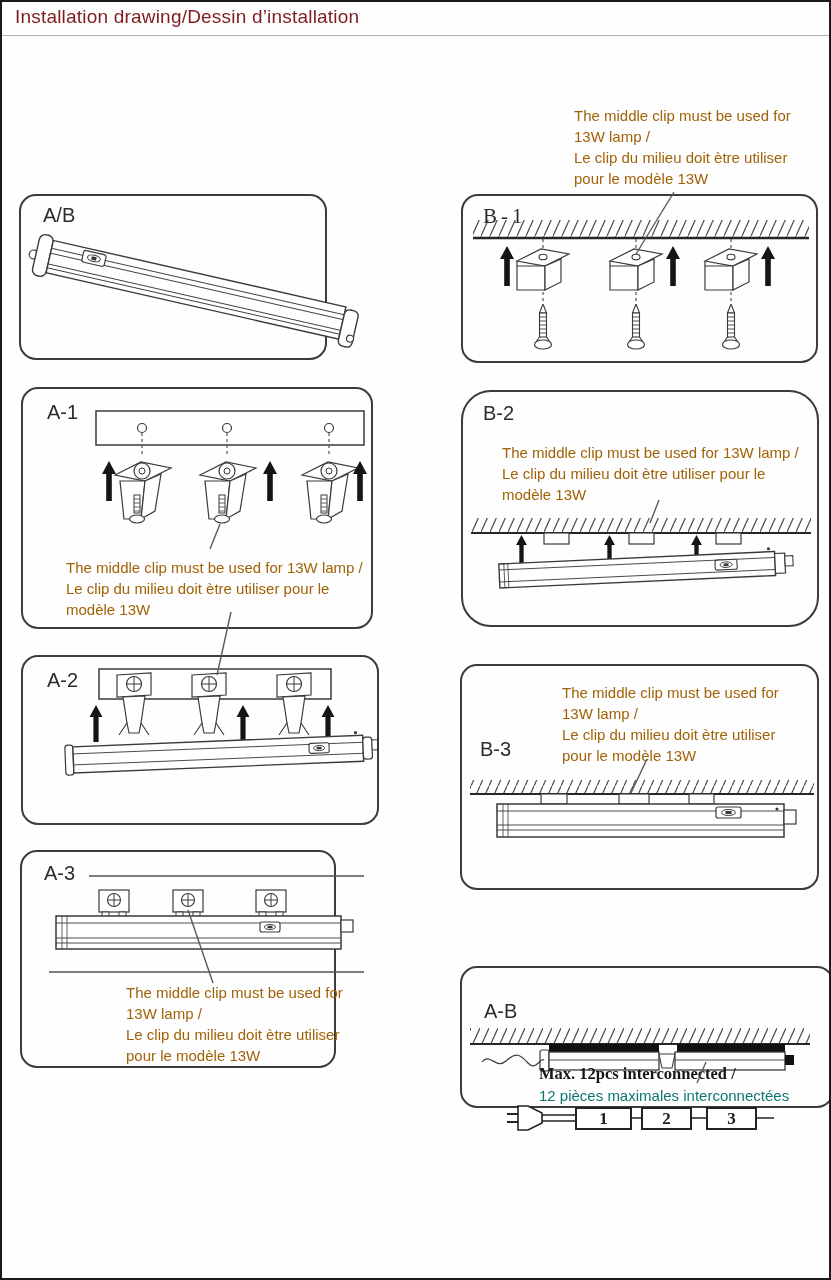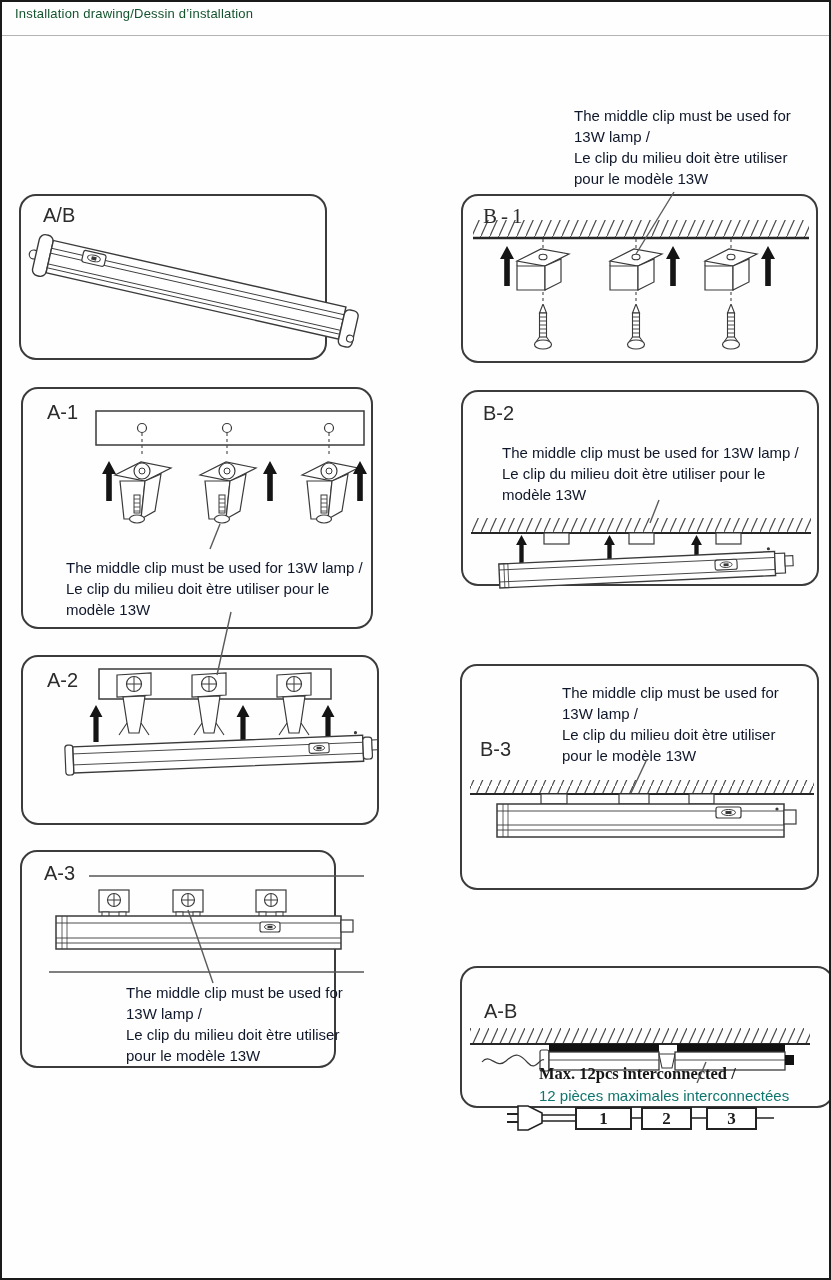--- a/index.html
+++ b/index.html
@@ -1,27 +1,27 @@
 <!DOCTYPE html>
 <html><head>
 <meta charset="utf-8">
 <style>
   html,body{margin:0;padding:0;background:#e8e8e8;}
   .page{
     position:relative;width:831px;height:1280px;background:#fefefe;
     border:2px solid #1a1a1a;box-sizing:border-box;overflow:hidden;
     font-family:"Liberation Sans",sans-serif;color:#1c1c1c;margin:0 auto;
   }
-  .title{position:absolute;left:13px;top:4px;font-size:13px;letter-spacing:.2px;color:#14532d;}
+  .title{position:absolute;left:13px;top:4px;font-size:19px;letter-spacing:.2px;color:#7f1d1d;}
   .title-rule{position:absolute;left:0;top:33px;width:100%;height:1px;background:#b3b3b3;}
   .panel{position:absolute;border:2px solid #3b3b3b;border-radius:17px;box-sizing:border-box;background:transparent;}
   .panel > svg{position:absolute;left:0;top:0;}
   .panel-label{position:absolute;font-size:20px;color:#2c2c2c;z-index:3;}
   .panel-label.serifish{font-family:"Liberation Serif",serif;letter-spacing:4px;font-size:21px;}
-  .note{position:absolute;font-size:15px;line-height:21px;color:#0f172a;z-index:3;white-space:nowrap;}
+  .note{position:absolute;font-size:15px;line-height:21px;color:#a16207;z-index:3;white-space:nowrap;}
   .overlay{position:absolute;left:0;top:0;z-index:8;pointer-events:none;}
   .footer-en{position:absolute;left:537px;top:1062px;font-family:"Liberation Serif",serif;font-weight:bold;font-size:16.5px;color:#161616;}
   .footer-fr{position:absolute;left:537px;top:1085px;font-size:15px;color:#0f766e;}
   .seg-box{position:absolute;border:2px solid #232323;box-sizing:border-box;display:flex;align-items:center;justify-content:center;
     font-family:"Liberation Serif",serif;font-weight:bold;font-size:17px;background:#fff;z-index:3;}
   .defs-holder{position:absolute;width:0;height:0;overflow:hidden;}
 </style>
 </head>
 <body>
 
@@ -153,21 +153,21 @@
         <use href="#arrow-up" x="330" y="72" width="14" height="40"></use>
       </g>
     </svg>
     <div class="note" style="left:43px;top:168px;">
       <div>The middle clip must be used for 13W lamp /</div>
       <div>Le clip du milieu doit ètre utiliser pour le</div>
       <div>modèle 13W</div>
     </div>
   </div>
 
-  <div class="panel" style="left:459px;top:388px;width:358px;height:196px;">
+  <div class="panel" style="left:459px;top:388px;width:358px;height:237px;border-radius:30px;">
     <span class="panel-label" style="left:20px;top:10px;">B-2</span>
     <div class="note" style="left:39px;top:50px;">
       <div>The middle clip must be used for 13W lamp /</div>
       <div>Le clip du milieu doit ètre utiliser pour le</div>
       <div>modèle 13W</div>
     </div>
     <svg width="354" height="233" viewBox="0 0 354 233">
       <g>
         <rect x="8" y="126" width="340" height="15" fill="url(#hatchp)"></rect>
         <line x1="8" y1="141" x2="348" y2="141" stroke="#262626" stroke-width="2.2"></line>

